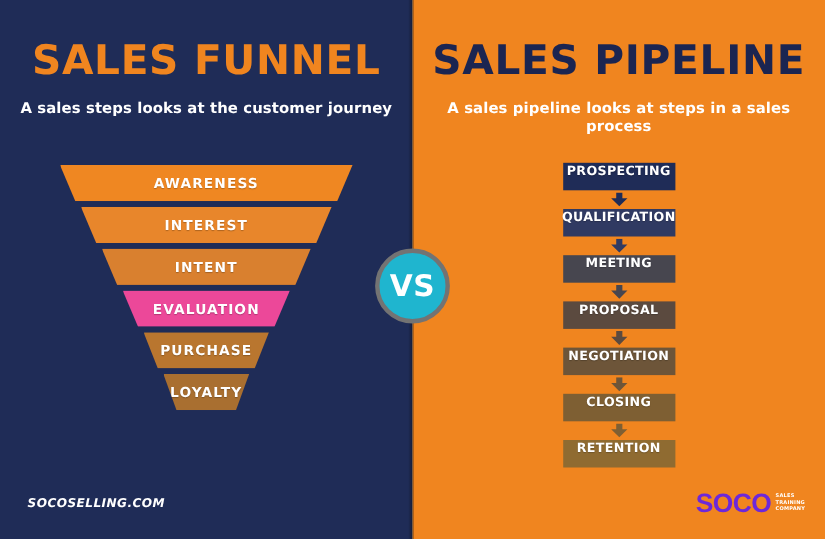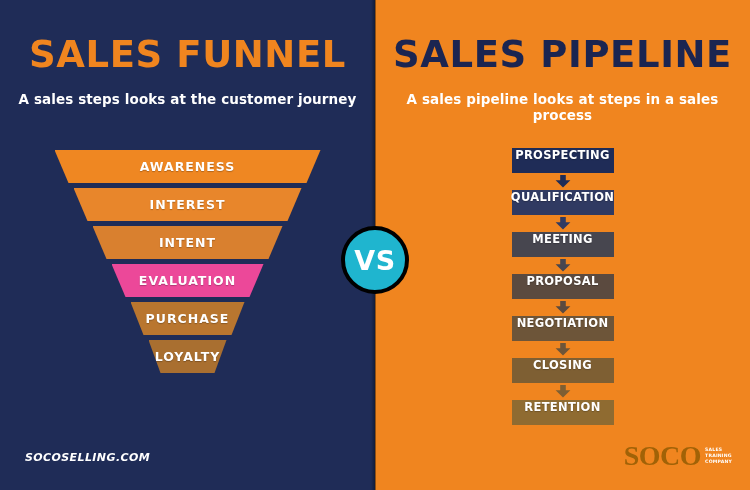--- a/index.html
+++ b/index.html
@@ -106,21 +106,21 @@
 
   
   #vs-badge {
     position: absolute;
     left: 341px;
     top: 226px;
     width: 68px;
     height: 68px;
     border-radius: 50%;
     background: #1fb5cf;
-    border: 4px solid #000000;
+    border: 4px solid #737373;
     box-sizing: border-box;
     z-index: 6;
     display: flex;
     align-items: center;
     justify-content: center;
   }
   #vs-badge .vs-text {
     color: #ffffff;
     font-size: 27px;
     font-weight: bold;
@@ -178,25 +178,25 @@
   }
   #brand-logo {
     position: absolute;
     right: 18px;
     bottom: 20px;
     display: flex;
     align-items: center;
     z-index: 5;
   }
   #brand-logo .logo-word {
-    color: #a16207;
-    font-size: 28px;
+    color: #6d28d9;
+    font-size: 24px;
     font-weight: bold;
     letter-spacing: -0.5px;
-    font-family: Liberation Serif, serif;
+    font-family: Liberation Sans, sans-serif;
     line-height: 1;
   }
   #brand-logo .logo-tag {
     margin-left: 4px;
     display: flex;
     flex-direction: column;
     justify-content: center;
   }
   #brand-logo .logo-tag span {
     color: #ffffff;

